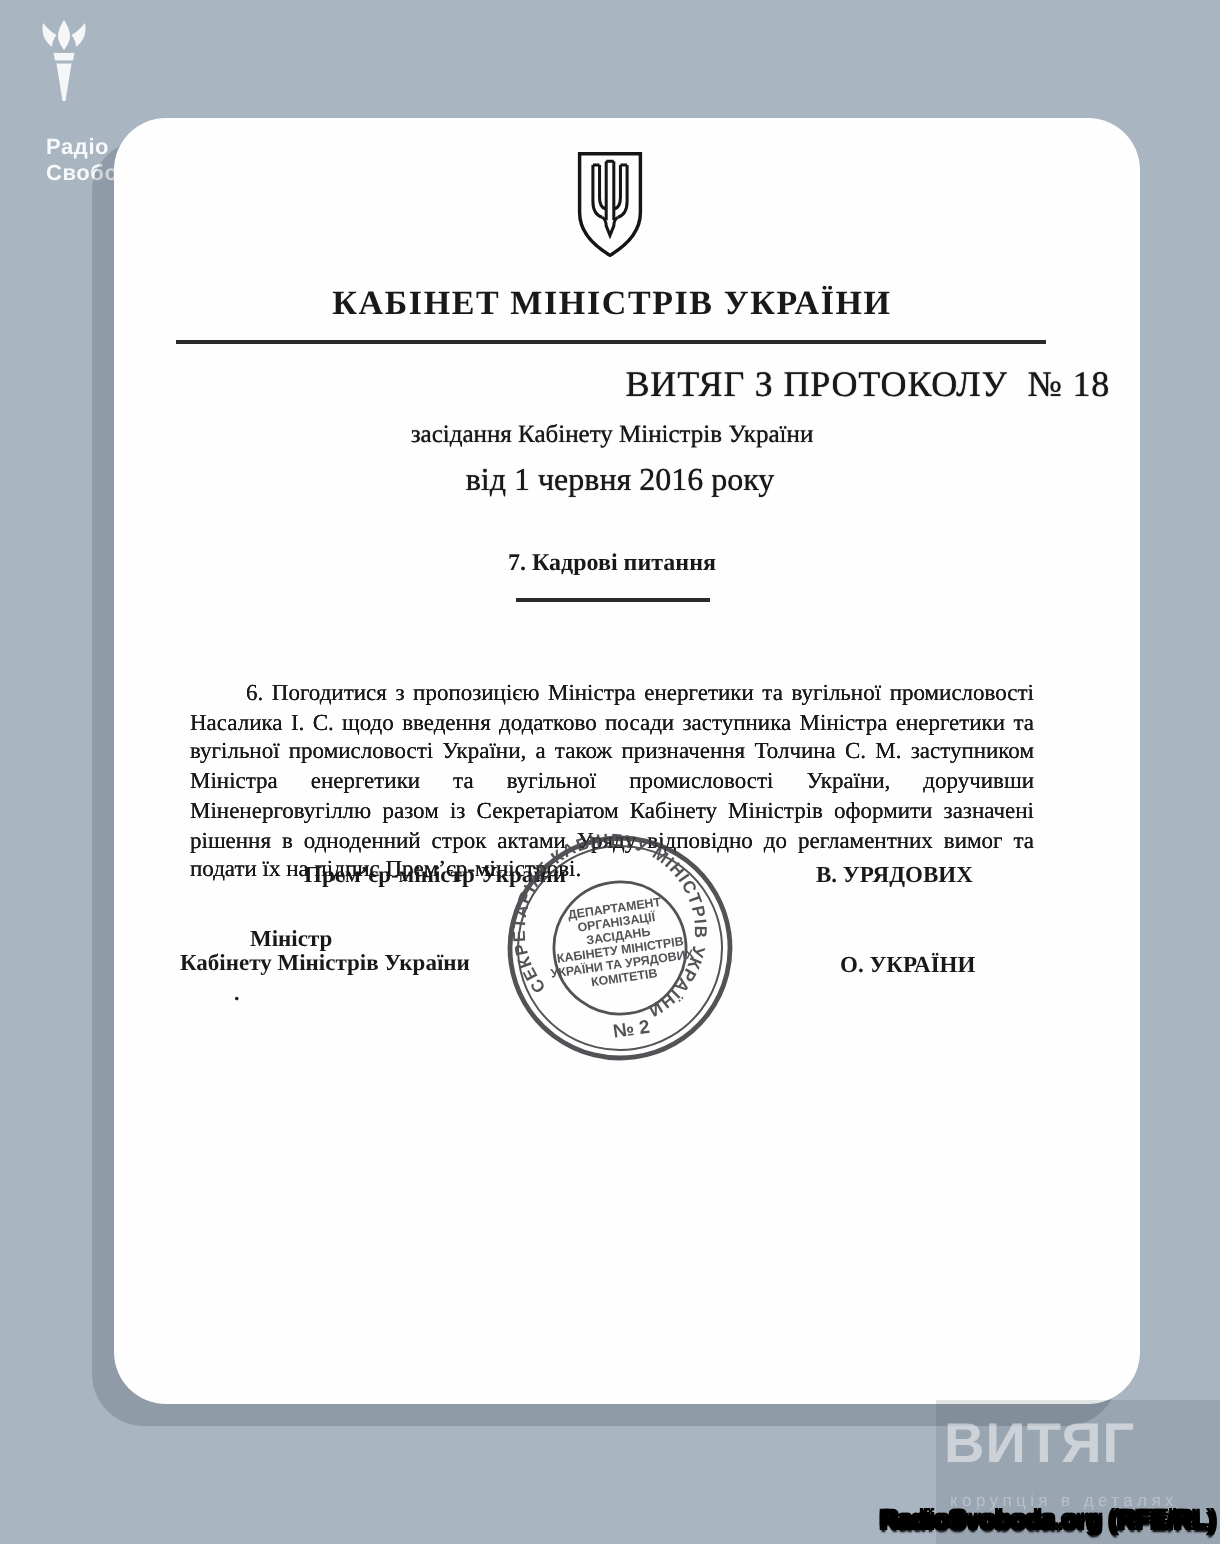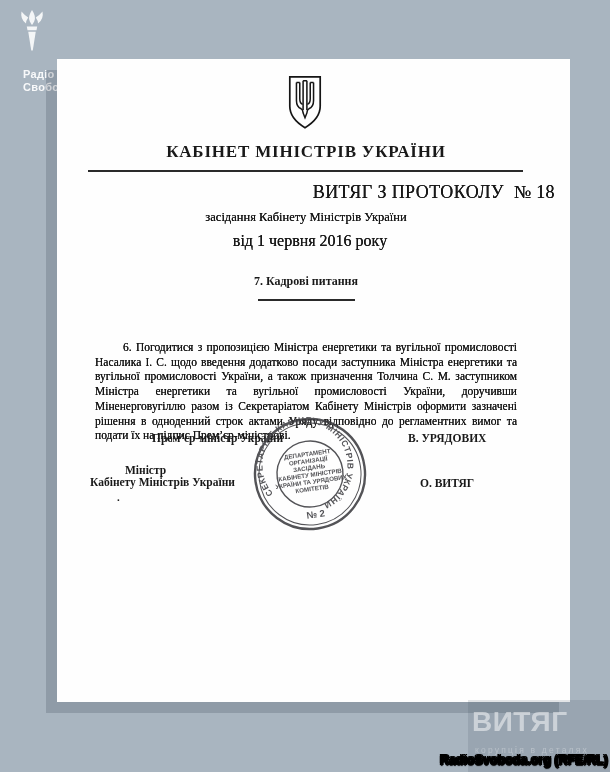--- a/index.html
+++ b/index.html
@@ -13,21 +13,21 @@
   
   .rs-logo{position:absolute;left:17px;top:8px;display:flex;align-items:flex-start;flex-direction:column;}
   .rs-torch{width:30px;height:46px;opacity:.92;}
   .rs-text{margin-left:6px;margin-top:14px;color:rgba(255,255,255,.92);
     font-weight:bold;font-size:11px;line-height:13px;letter-spacing:.3px;}
   
   .doc{
     position:absolute;left:57px;top:59px;width:513px;height:643px;
     background:#fefefe;
     box-shadow:-11px 11px 0 rgba(25,40,55,.18);
-    font-family:"Liberation Serif",serif;color:#191919;
+    font-family:"Liberation Serif",serif;color:#191919;border-radius:26px;
   }
   .doc-content{position:absolute;left:0;top:0;width:498px;height:100%;}
   .emblem{position:absolute;left:229px;top:15px;width:38px;height:57px;}
   .org-title{position:absolute;left:0;top:83px;width:100%;text-align:center;
     font-weight:bold;font-size:17px;letter-spacing:.8px;}
   .rule-full{position:absolute;left:31px;right:32px;top:111px;height:2px;background:#2a2a2a;}
   .doc-title{position:absolute;left:0;top:123px;width:100%;text-align:right;
     font-size:18px;letter-spacing:.4px;text-shadow:0 0 .5px #000;white-space:pre;}
   .doc-sub1{position:absolute;left:0;top:151px;width:100%;text-align:center;
     font-size:12.5px;text-shadow:0 0 .4px #000;}
@@ -106,21 +106,21 @@
 
       <div class="section-heading">7. Кадрові питання</div>
       <div class="rule-short"></div>
 
       <div class="body-par">6. Погодитися з пропозицією Міністра енергетики та вугільної промисловості Насалика І. С. щодо введення додатково посади заступника Міністра енергетики та вугільної промисловості України, а також призначення Толчина С. М. заступником Міністра енергетики та вугільної промисловості України, доручивши Міненерговугіллю разом із Секретаріатом Кабінету Міністрів оформити зазначені рішення в одноденний строк актами Уряду відповідно до регламентних вимог та подати їх на підпис Прем’єр-міністрові.</div>
 
       <div class="sig sig-t1">Прем’єр-міністр України</div>
       <div class="sig sig-n1">В. УРЯДОВИХ</div>
       <div class="sig sig-t2a">Міністр</div>
       <div class="sig sig-t2b">Кабінету Міністрів України</div>
-      <div class="sig sig-n2">О. ВИТЯГ</div>
+      <div class="sig sig-n2">О. УКРАЇНИ</div>
       <div class="stray-dot">.</div>
 
       <svg class="stamp" viewBox="0 0 124 124">
         <g stroke="#3c3c40" fill="none">
           <circle cx="62" cy="62" r="55" stroke-width="2.4"></circle>
           <circle cx="62" cy="62" r="51" stroke-width="1"></circle>
           <circle cx="62" cy="62" r="33" stroke-width="1.4"></circle>
         </g>
         <defs>
           <path id="ringPath" d="M 22.8,76.3 A 42.5,42.5 0 1 1 22.82,76.33"></path>

